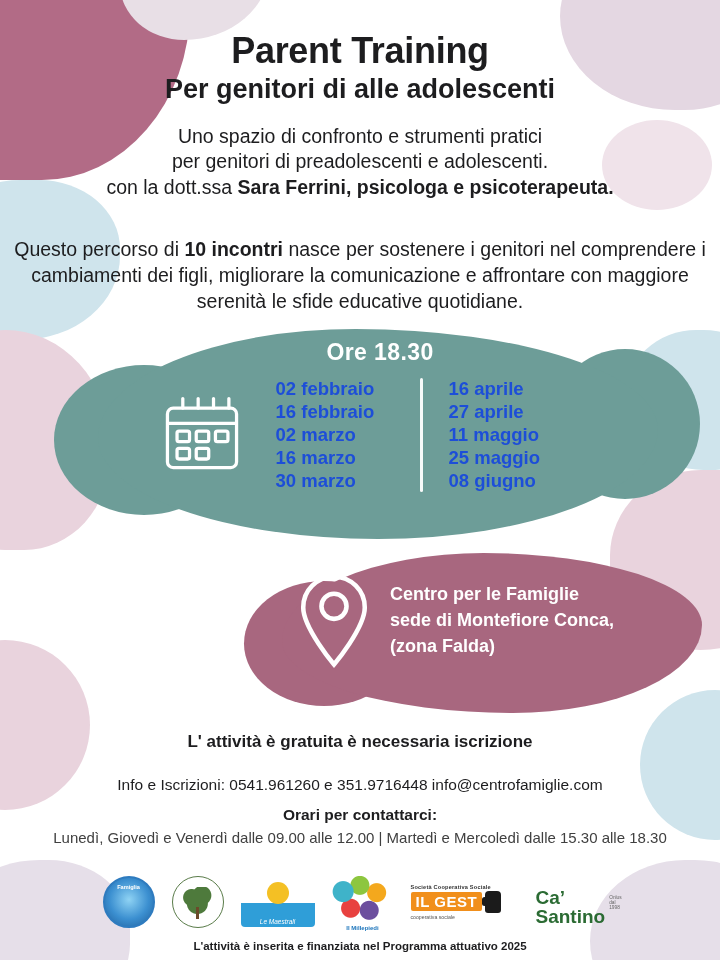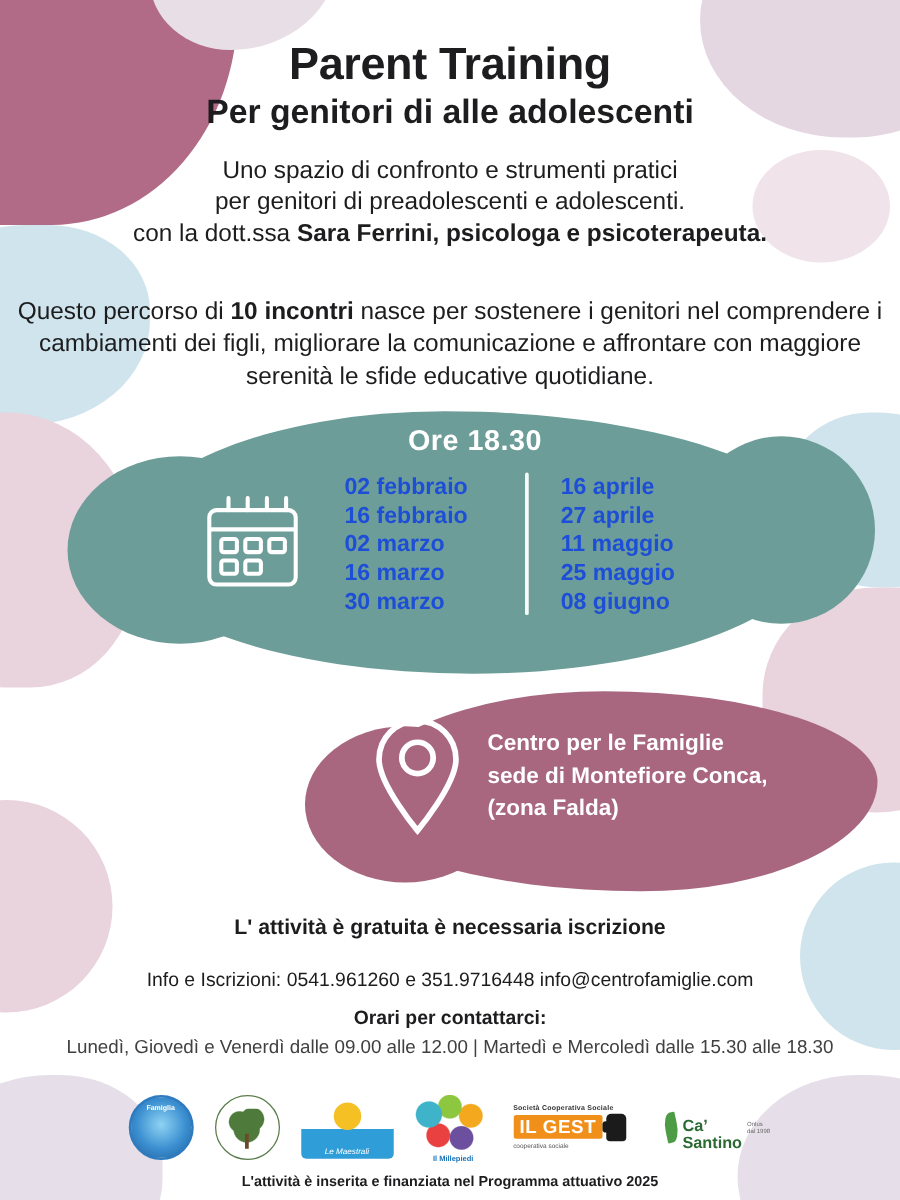--- a/index.html
+++ b/index.html
@@ -347,21 +347,21 @@
     font-size: 5.2px; color: #555; margin-top: 1px;
   }
   .logo6 {
     width: 86px; height: 44px; display: flex; align-items: center; gap: 4px;
   }
   .logo6 .leaf {
     width: 17px; height: 24px; background: #4e9b46;
     border-radius: 60% 5% 60% 5%;
     transform: rotate(-12deg);
   }
-  .logo6 .t1 { font-size: 13px; color: #2b6b33; font-weight: bold; line-height: 1; margin-top: 10px; }
+  .logo6 .t1 { font-size: 19px; color: #2b6b33; font-weight: bold; line-height: 1; margin-top: 10px; }
   .logo6 .t2 { font-size: 4.8px; color: #666; display: block; margin-top: 2px; }
 
   .fineprint {
     text-align: center;
     font-size: 11.5px;
     font-weight: bold;
     color: #1d1d1f;
     line-height: 1.42;
     margin-top: 10px;
   }

